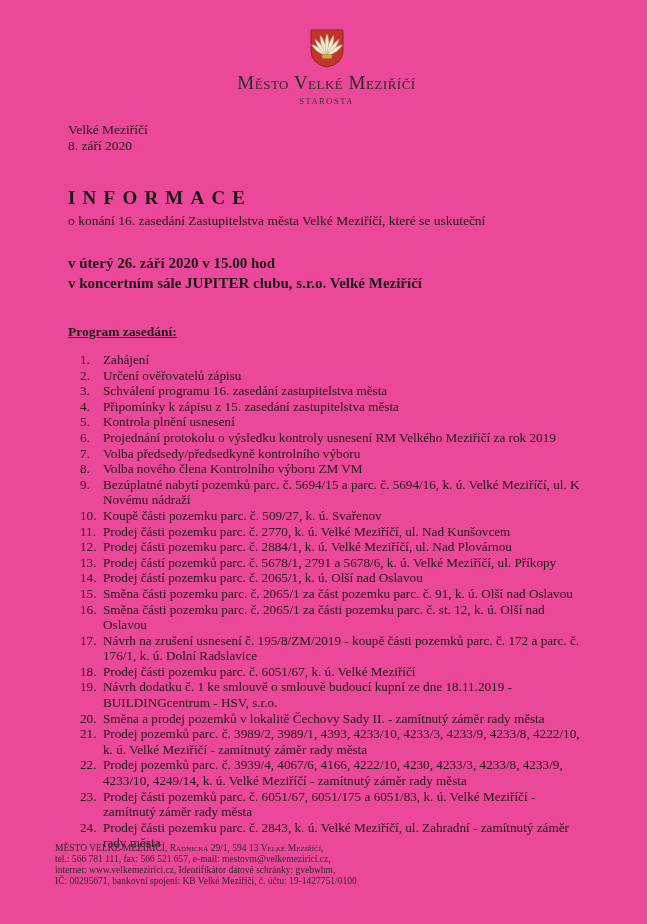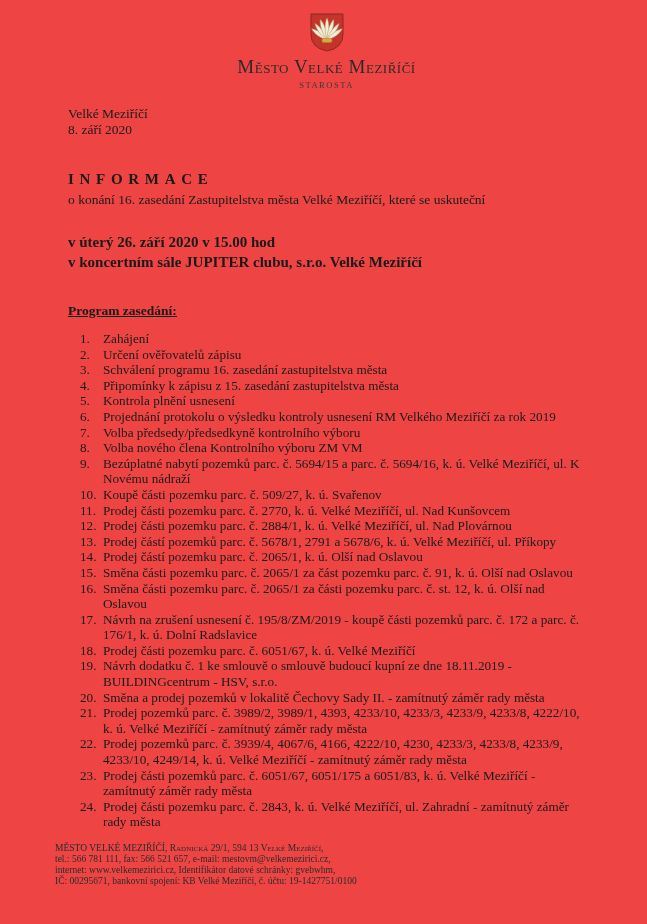--- a/index.html
+++ b/index.html
@@ -1,21 +1,21 @@
 <!DOCTYPE html>
 <html><head>
 <meta charset="utf-8">
 <style>
   html,body{margin:0;padding:0;background:#ffffff;}
   .page{
     position:relative;
     width:647px;height:924px;
-    background:#ef4444;
+    background:#ec4899;
     box-sizing:border-box;
-    padding:12px 62px 0 68px;
+    padding:28px 62px 0 68px;
     font-family:"Liberation Serif", serif;
     color:#1a1a1a;
     overflow:hidden;
   }
   
   .header{text-align:center;}
   .crest{display:block;margin:0 auto;width:40px;height:40px;}
   .org-title{
     margin-top:4px;
     font-variant:small-caps;
@@ -28,21 +28,21 @@
     font-size:8.5px;
     letter-spacing:1.5px;
     color:#3a3a3a;
   }
   
   .meta{margin-top:16px;font-size:13.5px;line-height:16px;}
   
   .informace{
     margin-top:33px;
     font-weight:bold;
-    font-size:15px;
+    font-size:19px;
     letter-spacing:0.38em;
   }
   .intro{margin-top:4px;font-size:13.5px;}
   
   .whenwhere{margin-top:24px;font-weight:bold;font-size:15px;line-height:20px;}
   
   .program-heading{
     margin-top:31px;
     font-weight:bold;
     font-size:13.5px;

